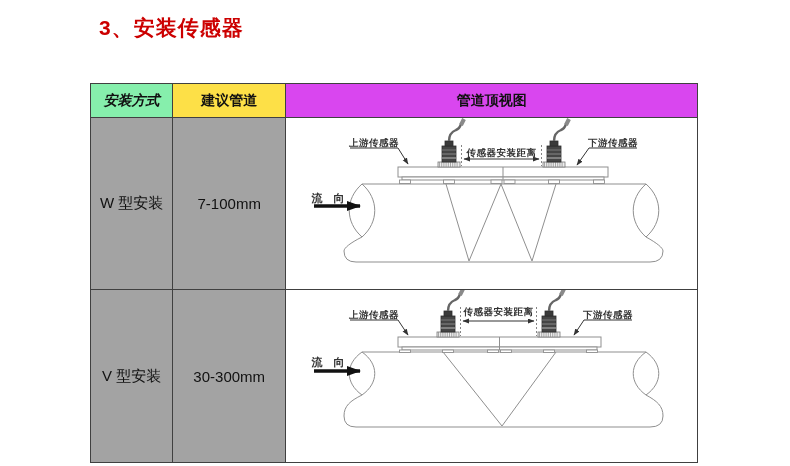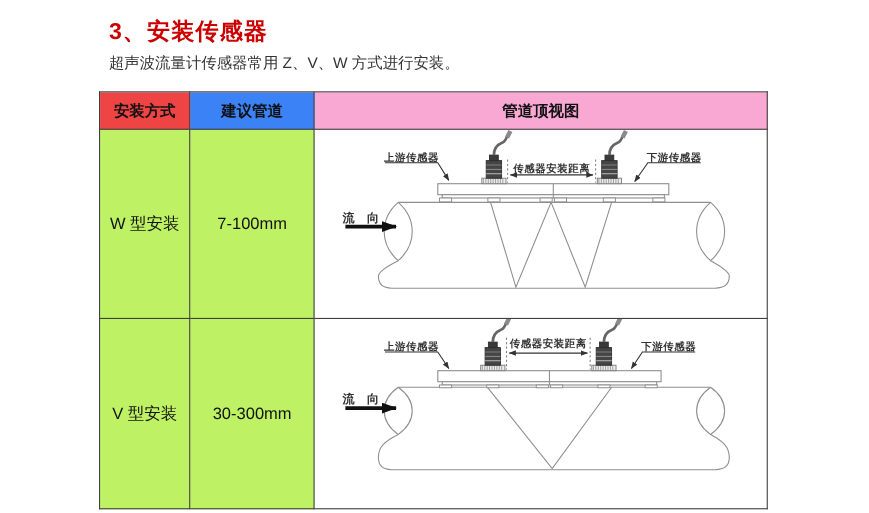--- a/index.html
+++ b/index.html
@@ -6,43 +6,42 @@
   .canvas{position:relative;width:790px;height:466px;background:#ffffff;
           font-family:"Liberation Sans","DejaVu Sans",sans-serif;overflow:hidden;padding-left:48px;}
   .title{position:absolute;left:99px;top:14px;font-size:21px;font-weight:bold;
          letter-spacing:1px;color:#cc0000;margin:0;}
   .subtitle{position:absolute;left:99px;top:49px;font-size:14px;color:#333;margin:0;}
   table.install{position:absolute;left:90px;top:83px;border-collapse:collapse;
                 table-layout:fixed;width:608px;}
   table.install th, table.install td{border:1.5px solid #404040;padding:0;}
   table.install th{background:#c6c6c6;height:33px;font-size:14px;font-weight:bold;
                    color:#111;text-align:center;}
-  td.method,td.range{font-size:15px;text-align:center;color:#111;background:#bef264;}
+  td.method,td.range{font-size:15px;text-align:center;color:#111;background:#a3a3a3;}
   td.diagram{background:#fff;vertical-align:top;}
   td.diagram svg{display:block;}
   .c1{width:82px;} .c2{width:113px;} .c3{width:411px;}
 </style>
 </head>
 <body>
 
 <div class="canvas">
   <h1 class="title" style="color: rgb(204, 0, 0);">3、安装传感器</h1>
-  <p class="subtitle">超声波流量计传感器常用 Z、V、W 方式进行安装。</p>
 
   <table class="install">
     <colgroup>
         <col class="c1">
         <col class="c2">
         <col class="c3">
       </colgroup>
     <thead>
       <tr>
-        <th style="background: #ef4444;">安装方式</th>
-        <th style="background: #3b82f6;">建议管道</th>
-        <th style="background: #f9a8d4;">管道顶视图</th>
+        <th style="background: #86efac; font-style: italic;">安装方式</th>
+        <th style="background: #fde047;">建议管道</th>
+        <th style="background: #d946ef;">管道顶视图</th>
       </tr>
     </thead>
     <tbody>
       <tr style="height:171px;">
         <td class="method">W 型安装</td>
         <td class="range">7-100mm</td>
         <td class="diagram">
           <svg id="diag-0" width="408" height="171" viewBox="0 0 408 171">
               <defs>
                 <marker id="ah0" markerWidth="7" markerHeight="6" refX="6" refY="2.5" orient="auto-start-reverse" markerUnits="userSpaceOnUse">

